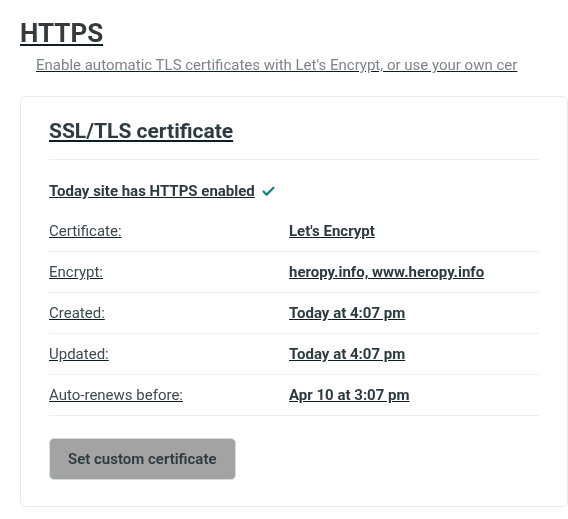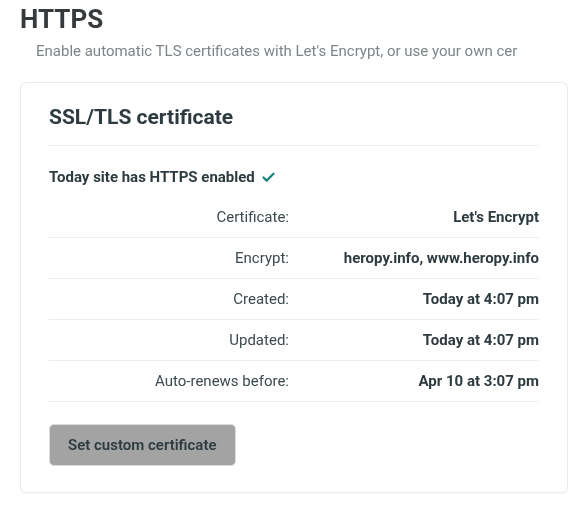--- a/index.html
+++ b/index.html
@@ -5,21 +5,22 @@
     * { box-sizing: border-box; margin: 0; padding: 0; }
     body {
       font-family: -apple-system, BlinkMacSystemFont, "Segoe UI", Roboto, Helvetica, Arial, sans-serif;
       background: #ffffff;
       width: 568px;
       height: 519px;
       overflow: hidden;
       color: #0e1e25;
     }
     .page {
-      padding: 4px 0 0 20px;
+      padding: 18px 0 0 20px;
+      text-decoration: underline;
     }
     .page-title {
       font-size: 26px;
       font-weight: 700;
       color: #373a3c;
       margin-bottom: 8px;
     }
     .page-subtitle {
       font-size: 15px;
       color: #7d8589;
@@ -62,21 +63,20 @@
       height: 15px;
     }
     .info-table {
       width: 100%;
     }
     .info-row {
       display: flex;
       padding: 11px 0;
       border-bottom: 1px solid #eceeef;
       font-size: 15px;
-      text-align: right;
     }
     .info-row:first-child {
       padding-top: 0;
     }
     .info-label {
       width: 240px;
       color: #3c4a50;
       font-weight: 400;
     }
     .info-value {

